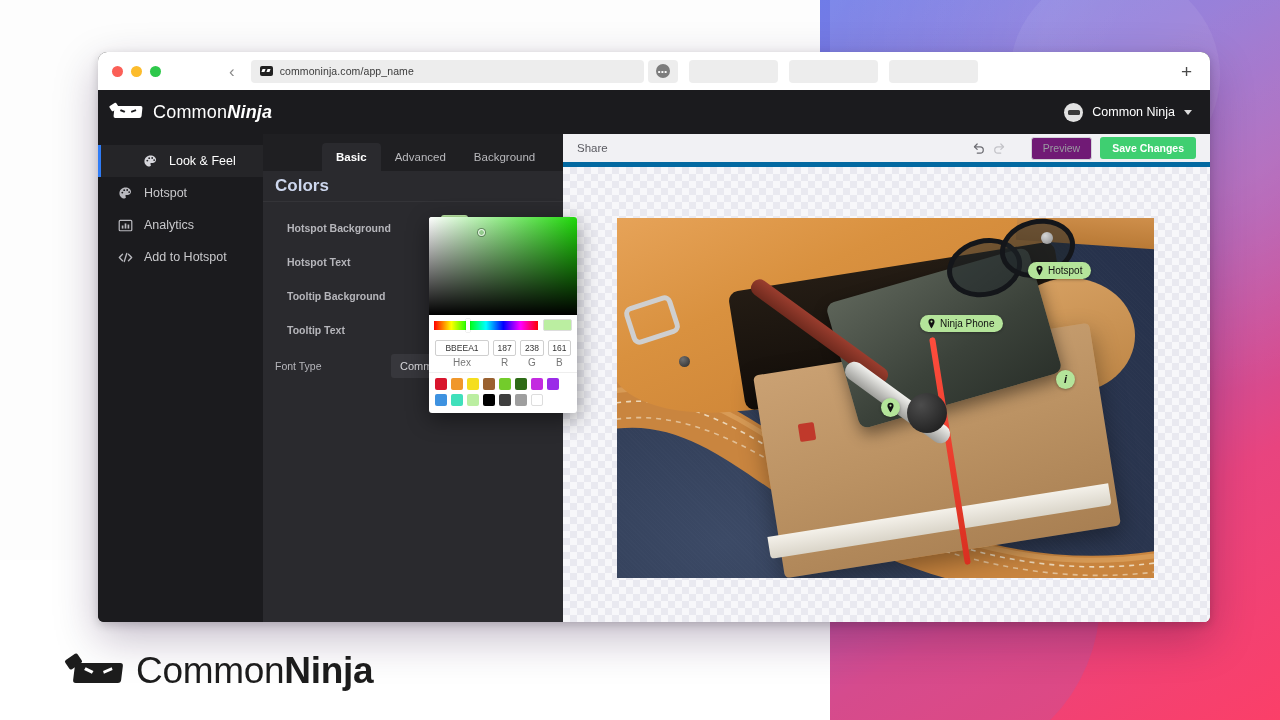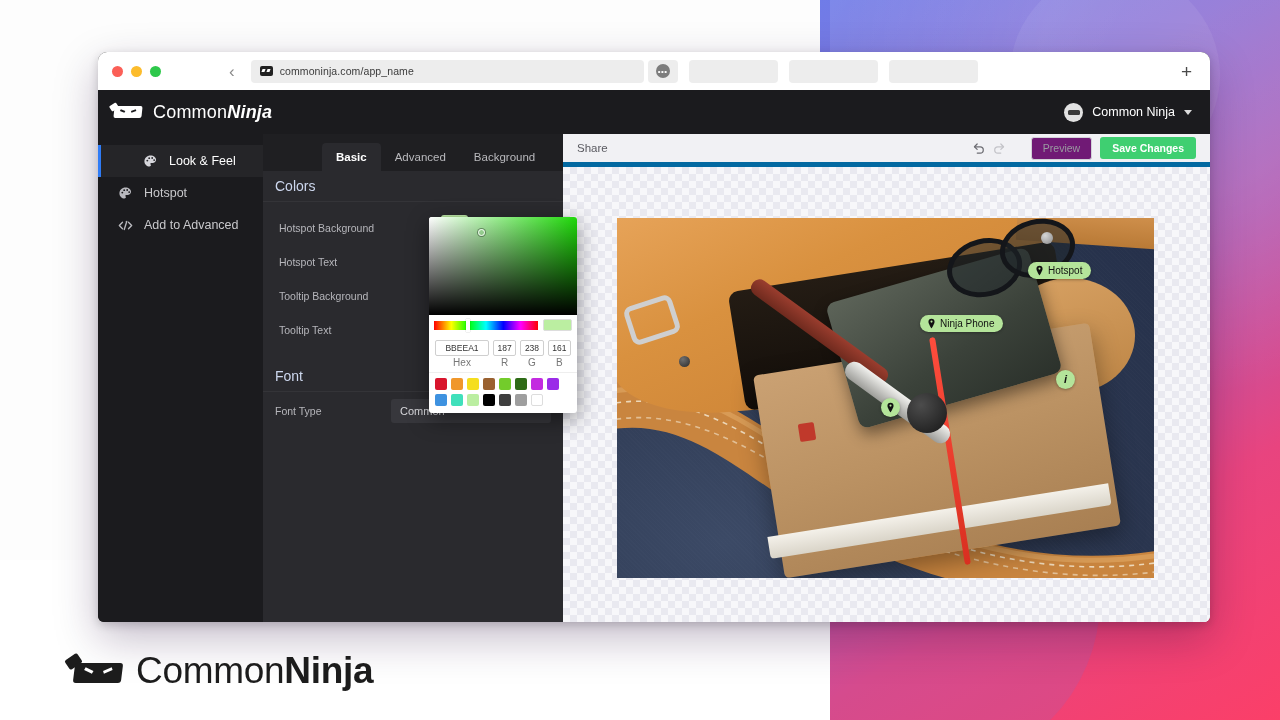--- a/index.html
+++ b/index.html
@@ -147,22 +147,22 @@
   }
   .tab{
     padding:0 14px;height:28px;line-height:28px;font-size:11.5px;color:#b9b9bd;
     border-radius:4px 4px 0 0;cursor:pointer;white-space:nowrap;
   }
   .tab.active{background:#2a2a2e;color:#fff;font-weight:bold;}
   .section-head{
     height:31px;display:flex;align-items:center;padding-left:12px;box-sizing:border-box;
     background:#2a2a2e;border-bottom:1px solid #343438;
   }
-  .section-title{font-size:14px;color:#cdd7ee;font-weight:normal;}
-  .rows{padding:9px 0 0 4px;}
+  .section-title{font-size:17px;color:#cdd7ee;font-weight:bold;}
+  .rows{padding:9px 0 0 12px;font-weight:bold;}
   .c-row{
     height:34px;display:flex;align-items:center;padding:0 12px;box-sizing:border-box;
   }
   .c-label{font-size:10.5px;color:#b6b6bb;flex:1;}
   .sw{
     width:25px;height:25px;border-radius:3px;border:1px solid rgba(255,255,255,.18);
     cursor:pointer;flex:none;
   }
   .sw-wrap{width:110px;display:flex;align-items:center;gap:9px;}
   .hexline{font-size:9px;color:#9b9ba0;letter-spacing:.3px;}
@@ -456,28 +456,37 @@
         <svg class="nav-ico" viewBox="0 0 16 16">
           <path d="M8 1.5C4.4 1.5 1.5 4.2 1.5 7.8c0 3.4 2.7 5.6 5.4 5.6 1 0 1.5-.6 1.5-1.3 0-.8-.6-1-.6-1.6 0-.5.4-.9 1-.9h1.4c2 0 3.7-1.5 3.7-3.5 0-2.6-2.6-4.6-5.9-4.6z" fill="#b9b9be"></path>
           <circle cx="4.6" cy="7" r="1" fill="#1b1b1e"></circle>
           <circle cx="6.6" cy="4.4" r="1" fill="#1b1b1e"></circle>
           <circle cx="9.8" cy="4.3" r="1" fill="#1b1b1e"></circle>
           <circle cx="11.9" cy="6.5" r="1" fill="#1b1b1e"></circle>
         </svg>
         <div class="nav-label">Hotspot</div>
       </div>
 
+      <div class="nav-item">
+        <svg class="nav-ico" viewBox="0 0 16 16">
+          <rect x="1.3" y="2.6" width="13.4" height="11" rx="1" fill="none" stroke="#b9b9be" stroke-width="1.3"></rect>
+          <rect x="4" y="8" width="1.8" height="3.3" fill="#b9b9be"></rect>
+          <rect x="7.1" y="5.8" width="1.8" height="5.5" fill="#b9b9be"></rect>
+          <rect x="10.2" y="7" width="1.8" height="4.3" fill="#b9b9be"></rect>
+        </svg>
+        <div class="nav-label">Analytics</div>
+      </div>
 
       <div class="nav-item">
         <svg class="nav-ico" viewBox="0 0 18 16">
           <polyline points="5.4,4 1.6,8 5.4,12" fill="none" stroke="#b9b9be" stroke-width="1.6" stroke-linecap="round" stroke-linejoin="round"></polyline>
           <polyline points="12.6,4 16.4,8 12.6,12" fill="none" stroke="#b9b9be" stroke-width="1.6" stroke-linecap="round" stroke-linejoin="round"></polyline>
           <line x1="10.5" y1="3.2" x2="7.5" y2="12.8" stroke="#b9b9be" stroke-width="1.6" stroke-linecap="round"></line>
         </svg>
-        <div class="nav-label">Add to Advanced</div>
+        <div class="nav-label">Add to Hotspot</div>
       </div>
     </div>
 
     <div class="panel">
 
       <div class="tabs">
         <div class="tab active">Basic</div>
         <div class="tab">Advanced</div>
         <div class="tab">Background</div>
       </div>
@@ -514,23 +523,20 @@
 
         <div class="c-row">
           <div class="c-label">Tooltip Text</div>
           <div class="sw-wrap">
             <div class="sw" id="sw3" style="background: rgb(204, 18, 24);"></div>
             <div class="hexline"></div>
           </div>
         </div>
       </div>
 
-      <div class="section-head font-head">
-        <div class="section-title">Font</div>
-      </div>
 
       <div class="f-row">
         <div class="f-label">Font Type</div>
         <div class="f-select">Common</div>
       </div>
 
       <div class="picker">
         <div class="sat" id="sat-area">
           <div class="sat-cursor"></div>
         </div>

